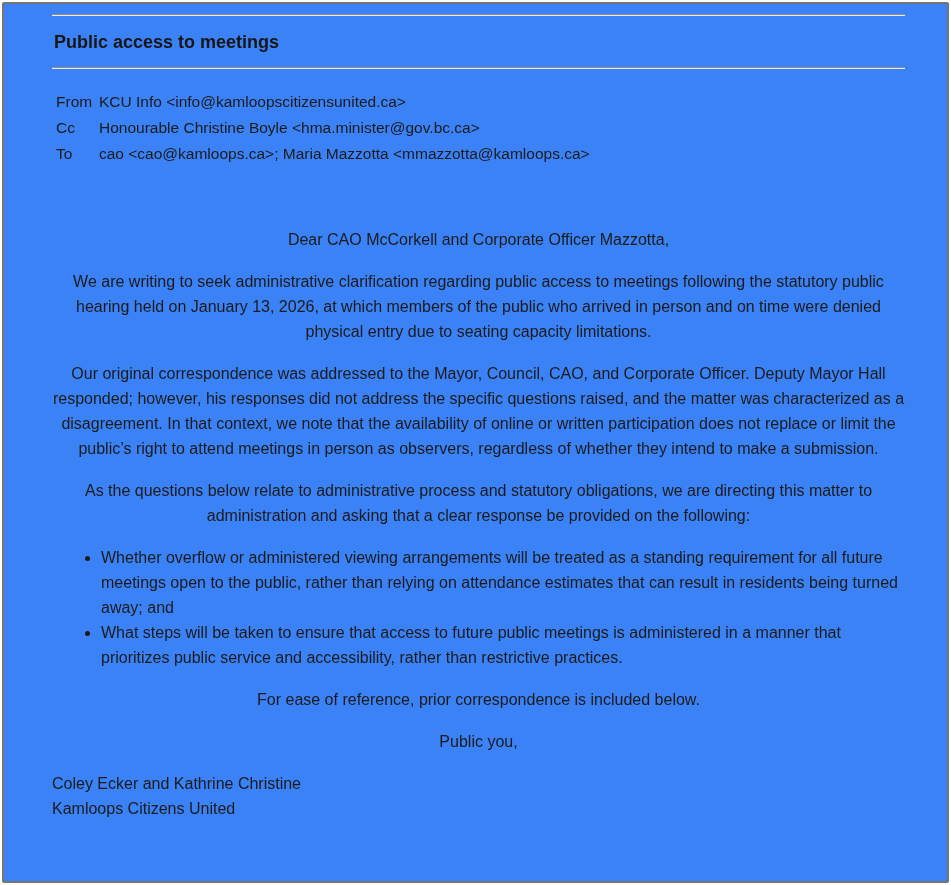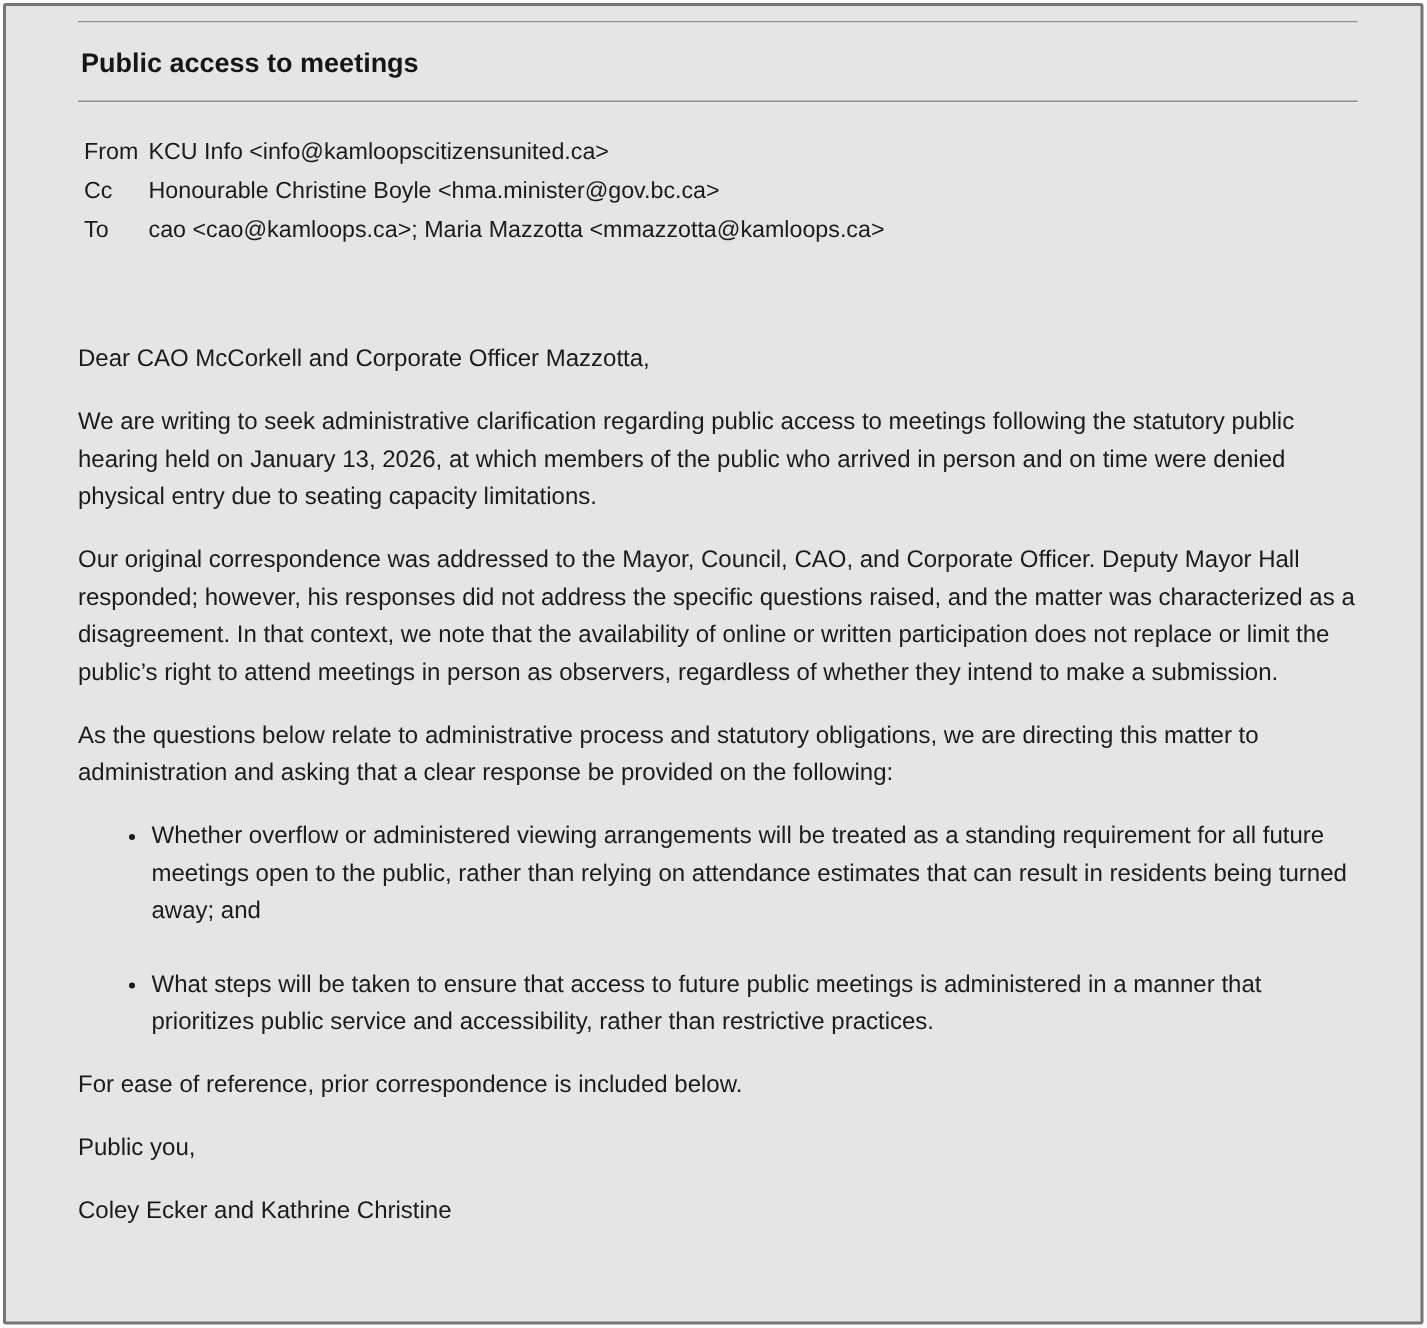--- a/index.html
+++ b/index.html
@@ -9,21 +9,21 @@
     font-family: "Liberation Sans", "DejaVu Sans", sans-serif;
     color: #1b1b1b;
     overflow: hidden;
   }
   .frame {
     position: absolute;
     top: 2px; left: 2px;
     width: 947px; height: 881px;
     border: 2px solid #757575;
     border-radius: 2px;
-    background: #e5e5e5;
+    background: #3b82f6;
   }
   .content {
     padding: 10px 42px 0 48px;
   }
   hr.rule {
     border: none;
     height: 0;
     border-top: 1px solid #8f8f8f;
     border-bottom: 1px solid #e9e9e9;
     margin: 0;
@@ -50,28 +50,28 @@
   }
   .hdr-value {
     flex: 1 1 auto;
     white-space: nowrap;
   }
   .body-text {
     font-size: 16px;
     line-height: 25px;
     max-width: 856px;
   }
-  .body-text p { margin: 17px 0; }
+  .body-text p { margin: 17px 0; text-align: center; }
   .body-text p.salutation { margin-top: 60px; }
   .body-text ul {
     margin: 17px 0;
     padding-left: 49px;
     list-style: disc;
   }
-  .body-text li + li { margin-top: 24px; }
+  .body-text li + li { margin-top: 0; }
 </style>
 </head>
 <body>
 
 <div class="frame">
   <div class="content">
 
     <hr class="rule">
 
     <div class="subject">Public access to meetings</div>
@@ -107,17 +107,18 @@
         <li>What steps will be taken to ensure that access to future public meetings is administered in a manner that prioritizes public service and accessibility, rather than restrictive practices.</li>
       </ul>
 
       <p>For ease of reference, prior correspondence is included below.</p>
 
       <p>Public you,</p>
 
       <p class="signature">
         </p>
         <div>Coley Ecker and Kathrine Christine</div>
+        <div>Kamloops Citizens United</div>
       <p></p>
     </div>
 
   </div>
 </div>
 
 </body></html>

